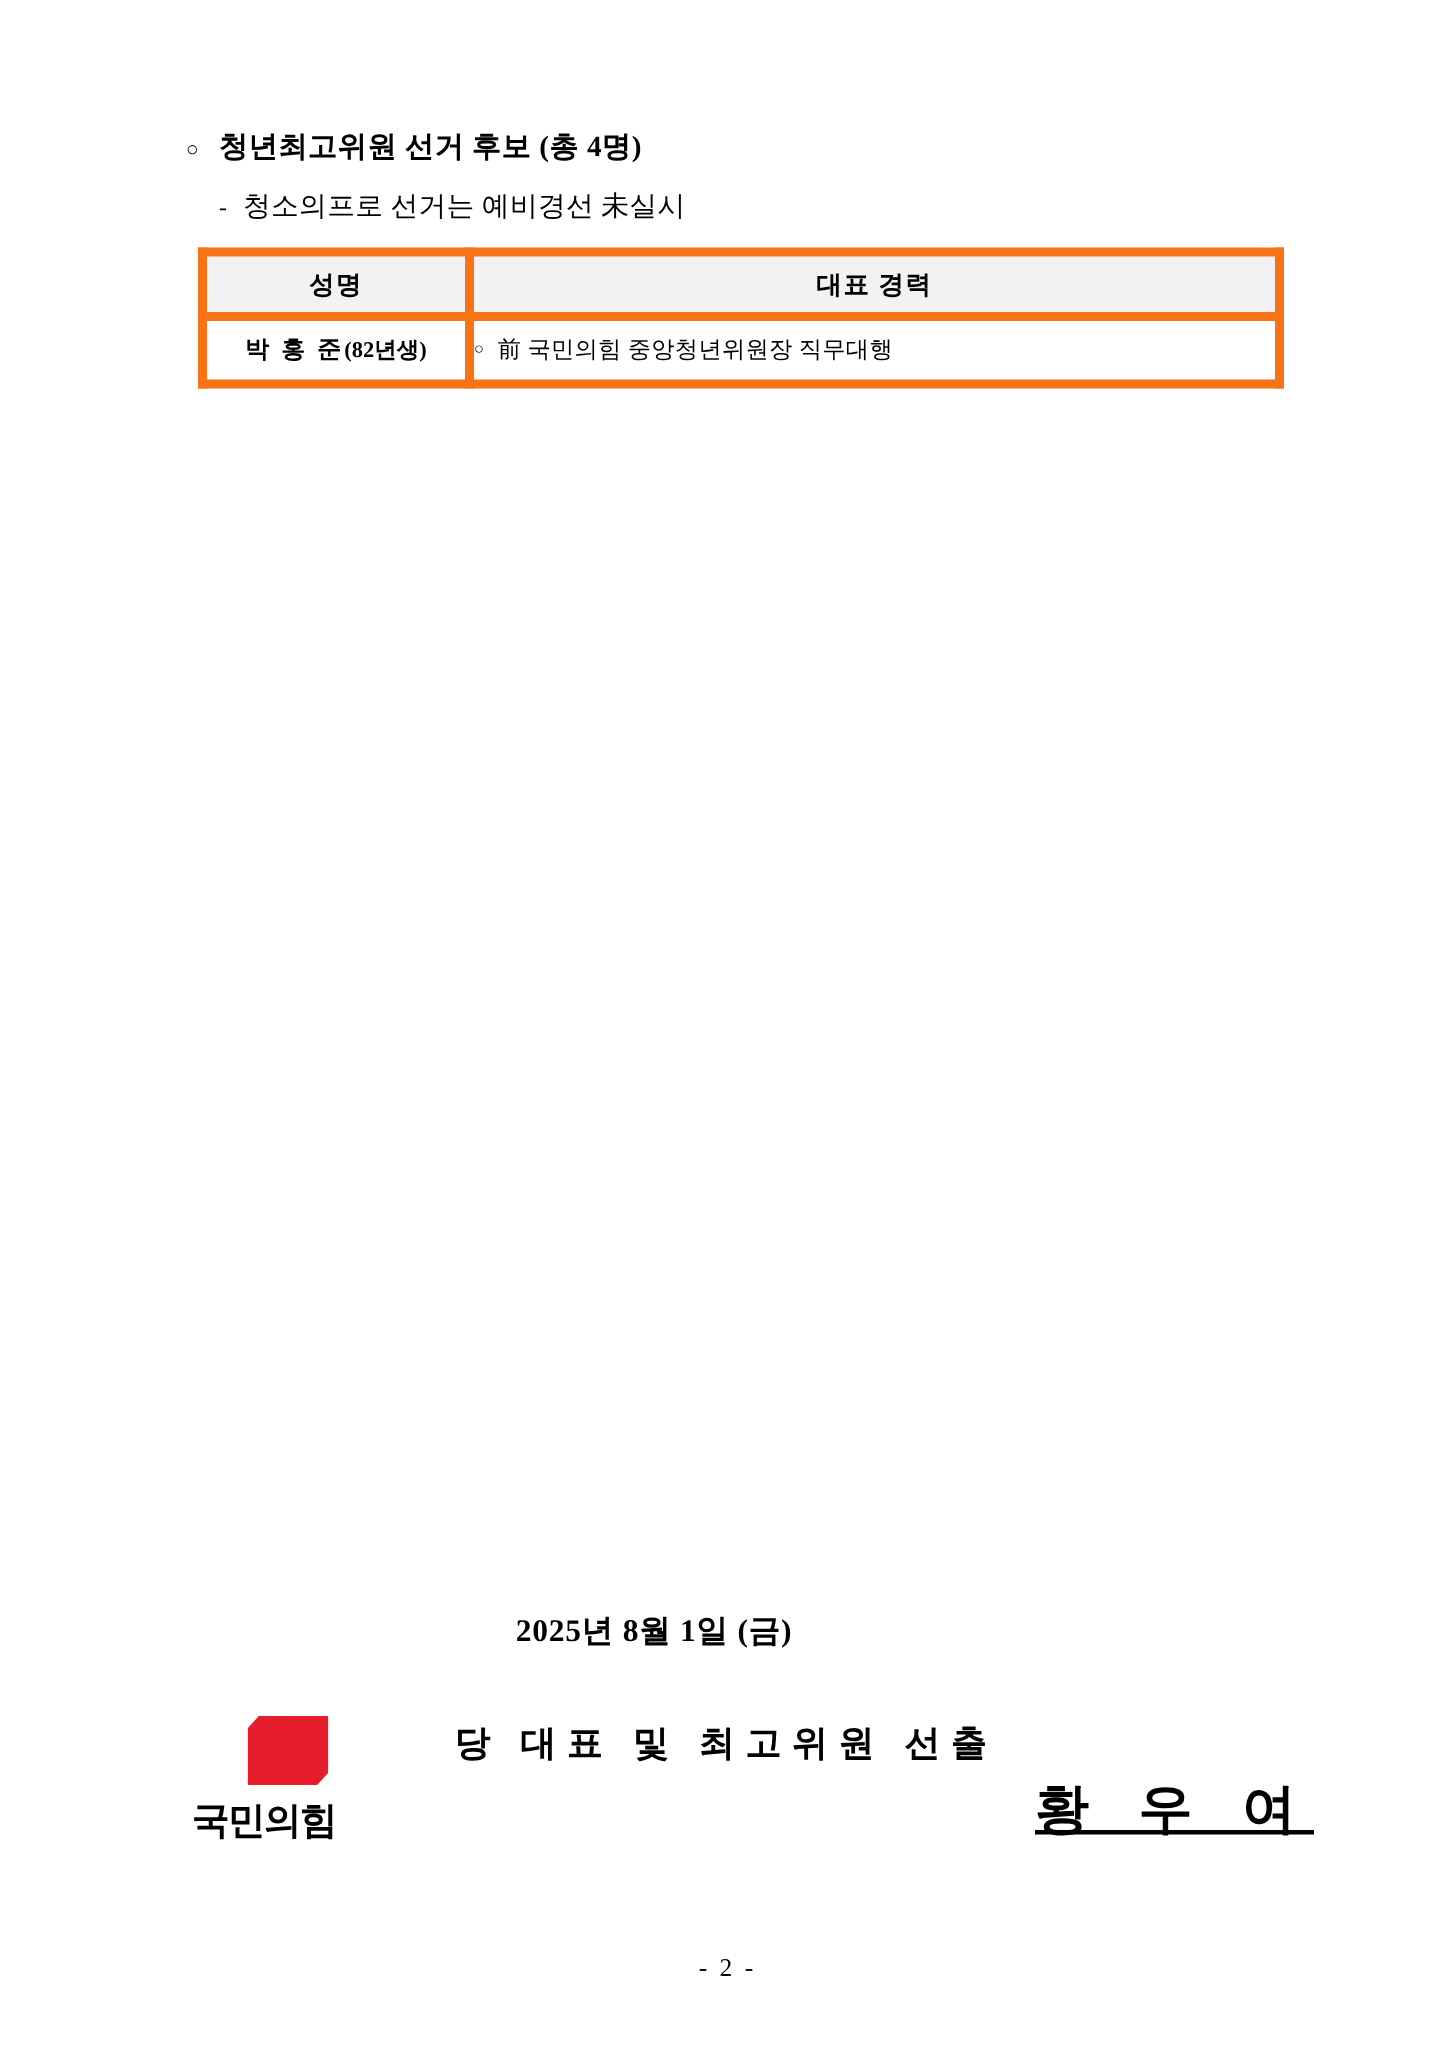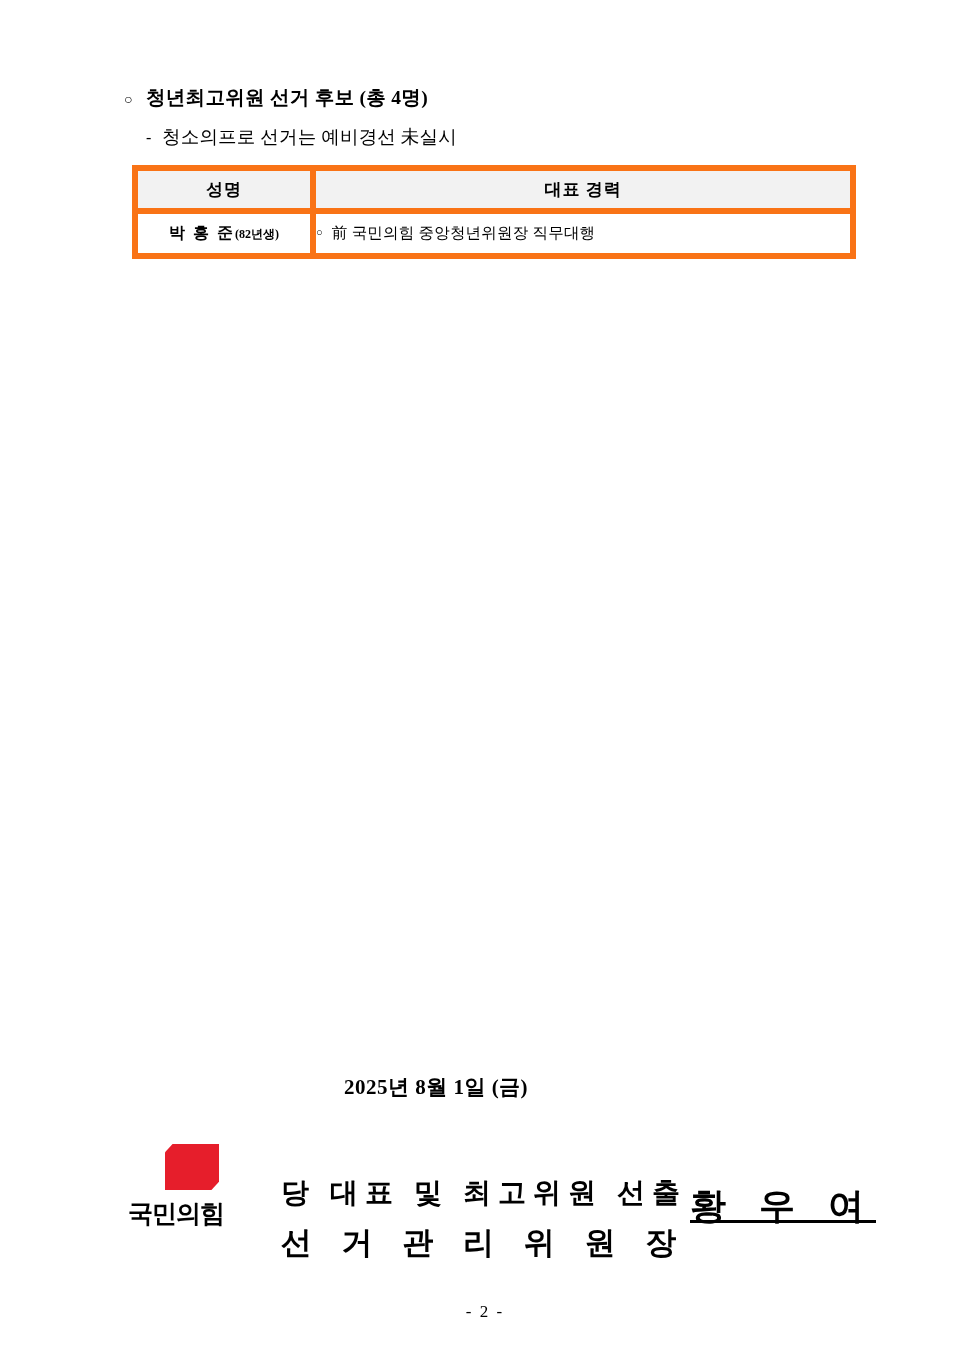--- a/index.html
+++ b/index.html
@@ -88,21 +88,21 @@
   .name-cell {
     text-align: center;
     font-size: 16px;
     font-weight: bold;
     white-space: nowrap;
   }
   .name-cell .nm {
     letter-spacing: 2px;
   }
   .name-cell .yr {
-    font-size: 12px;
+    font-size: 15px;
     font-weight: bold;
     letter-spacing: 0;
   }
   .career-cell {
     font-size: 15.5px;
     padding-left: 18px;
     letter-spacing: 0.2px;
   }
   .career-cell .dot {
     font-size: 11px;
@@ -150,26 +150,25 @@
     letter-spacing: -1px;
     font-family: "Liberation Sans", sans-serif;
   }
   .sig-title-wrap {
     position: absolute;
     left: 274px;
     top: 6px;
     width: 420px;
   }
   .sig-line1 {
-    font-size: 28px;
+    font-size: 24px;
     font-weight: bold;
     letter-spacing: 7px;
     text-align: center;
     white-space: nowrap;
-    margin-top: 28px;
   }
   .sig-line2 {
     font-size: 31px;
     font-weight: bold;
     letter-spacing: 11px;
     text-align: center;
     margin-top: 10px;
     white-space: nowrap;
   }
   .sig-name {
@@ -235,20 +234,19 @@
 
   <div class="doc-date">2025년 8월 1일 (금)</div>
 
   <div class="sig-area">
     <div class="logo-wrap">
       <div class="logo-mark"></div>
       <div class="logo-text">국민의힘</div>
     </div>
     <div class="sig-title-wrap">
       <div class="sig-line1">당 대표 및 최고위원 선출</div>
-      <div class="sig-line2">선 거 관 리 위 원 장</div>
     </div>
     <div class="sig-name">황 우 여</div>
   </div>
 
   <div class="page-number">- 2 -</div>
 
 </div>
 
 </body></html>

